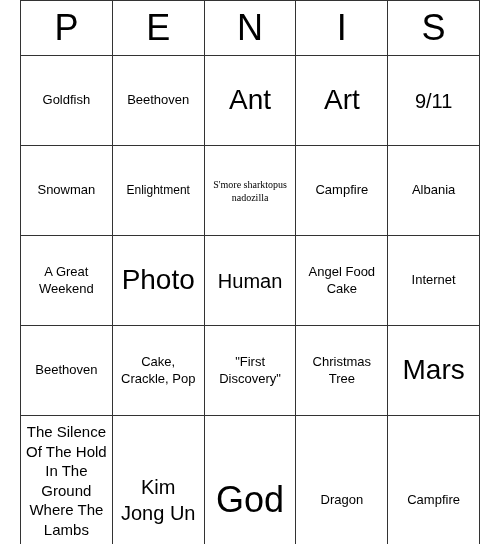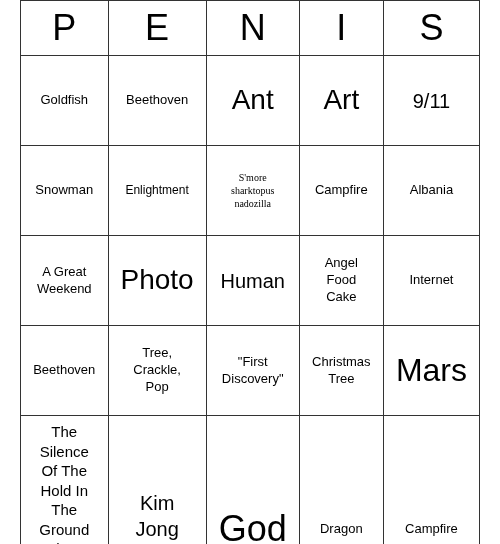--- a/index.html
+++ b/index.html
@@ -21,21 +21,21 @@
       font-weight: normal;
       text-align: center;
       padding: 6px 4px;
       border: 1px solid #333;
       width: 92px;
     }
     .bingo-card td {
       border: 1px solid #333;
       text-align: center;
       vertical-align: middle;
-      padding: 6px 12px;
+      padding: 6px 4px;
       width: 92px;
       height: 90px;
       font-size: 13px;
       line-height: 1.3;
     }
   </style>
 </head>
 <body>
 
 <table class="bingo-card">
@@ -65,24 +65,24 @@
       </tr>
       <tr>
         <td style="font-size: 13px;">A Great Weekend</td>
         <td style="font-size: 28px;">Photo</td>
         <td style="font-size: 20px;">Human</td>
         <td style="font-size: 13px;">Angel Food Cake</td>
         <td style="font-size: 13px;">Internet</td>
       </tr>
       <tr>
         <td style="font-size: 13px;">Beethoven</td>
-        <td style="font-size: 13px;">Tree, Crackle, Pop</td>
+        <td style="font-size: 13px;">Cake, Crackle, Pop</td>
         <td style="font-size: 13px;">"First Discovery"</td>
         <td style="font-size: 13px;">Christmas Tree</td>
-        <td style="font-size: 32px;">Mars</td>
+        <td style="font-size: 28px;">Mars</td>
       </tr>
       <tr>
         <td style="font-size: 15px;">The Silence Of The Hold In The Ground Where The Lambs Were Buried</td>
         <td style="font-size: 20px;">Kim Jong Un</td>
         <td style="font-size: 36px;">God</td>
         <td style="font-size: 13px;">Dragon</td>
         <td style="font-size: 13px;">Campfire</td>
       </tr>
     </tbody>
 </table>

